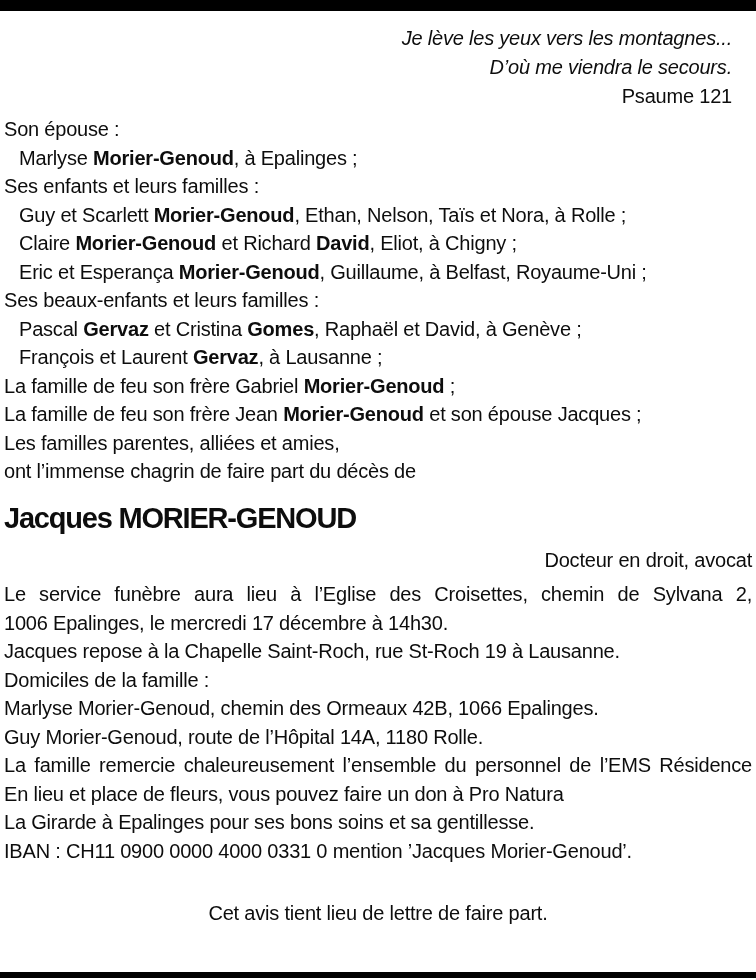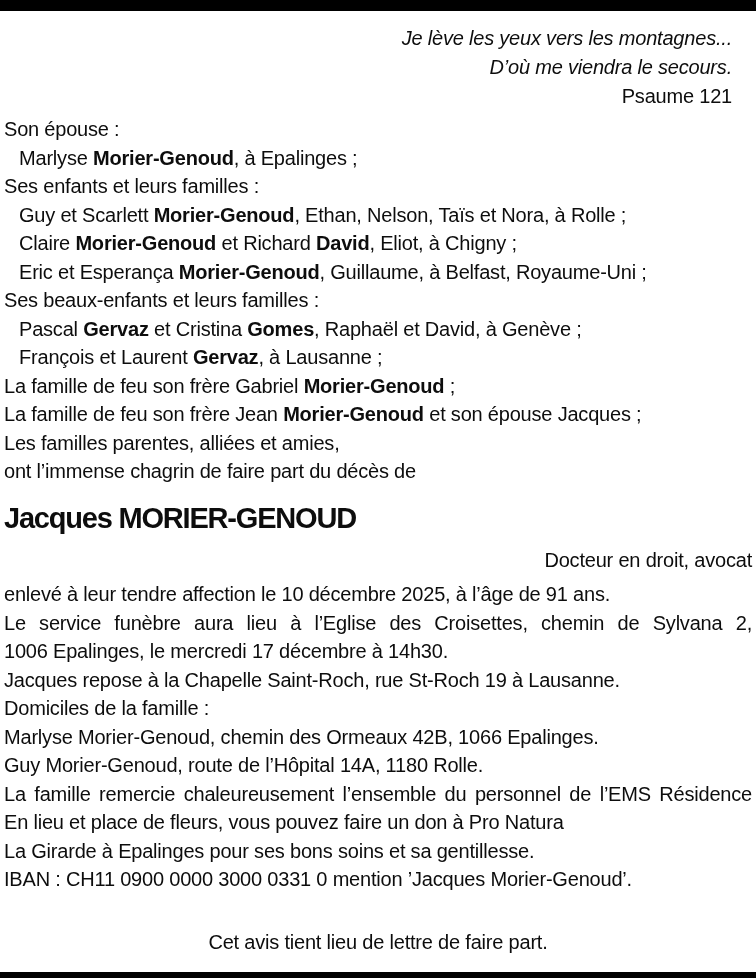--- a/index.html
+++ b/index.html
@@ -98,30 +98,29 @@
         <div class="line"><span>La famille de feu son frère Gabriel </span><span class="bold">Morier-Genoud</span><span> ;</span></div>
         <div class="line"><span>La famille de feu son frère Jean </span><span class="bold">Morier-Genoud</span><span> et son épouse Jacques ;</span></div>
         <div class="line"><span>Les familles parentes, alliées et amies,</span></div>
         <div class="line"><span>ont l’immense chagrin de faire part du décès de</span></div>
       </div>
 
     <h1 class="deceased-name">Jacques MORIER-GENOUD</h1>
     <div class="deceased-title">Docteur en droit, avocat</div>
 
     <div class="body-block" id="body-block">
-        <div class="line">enlevé à leur tendre affection le 10 décembre 2025, à l’âge de 91 ans.</div>
         <div class="line stretch">Le service funèbre aura lieu à l’Eglise des Croisettes, chemin de Sylvana 2,</div>
         <div class="line">1006 Epalinges, le mercredi 17 décembre à 14h30.</div>
         <div class="line">Jacques repose à la Chapelle Saint-Roch, rue St-Roch 19 à Lausanne.</div>
         <div class="line">Domiciles de la famille :</div>
         <div class="line">Marlyse Morier-Genoud, chemin des Ormeaux 42B, 1066 Epalinges.</div>
         <div class="line">Guy Morier-Genoud, route de l’Hôpital 14A, 1180 Rolle.</div>
         <div class="line stretch">La famille remercie chaleureusement l’ensemble du personnel de l’EMS Résidence</div>
         <div class="line">En lieu et place de fleurs, vous pouvez faire un don à Pro Natura</div>
         <div class="line">La Girarde à Epalinges pour ses bons soins et sa gentillesse.</div>
-        <div class="line">IBAN : CH11 0900 0000 3000 0331 0 mention ’Jacques Morier-Genoud’.</div>
+        <div class="line">IBAN : CH11 0900 0000 4000 0331 0 mention ’Jacques Morier-Genoud’.</div>
       </div>
 
     <div class="closing">Cet avis tient lieu de lettre de faire part.</div>
   </div>
 
   <div class="bar bottom"></div>
 </div>
 
 </body></html>

